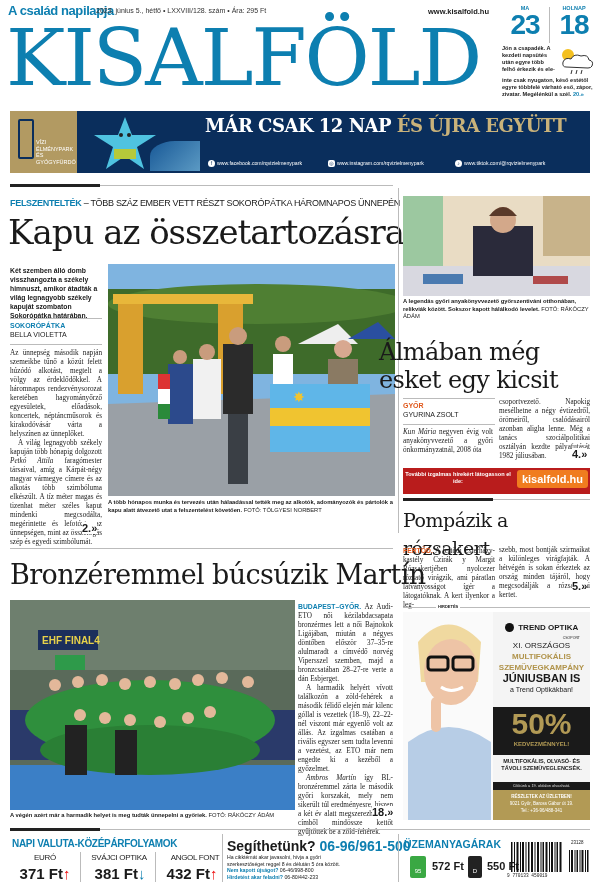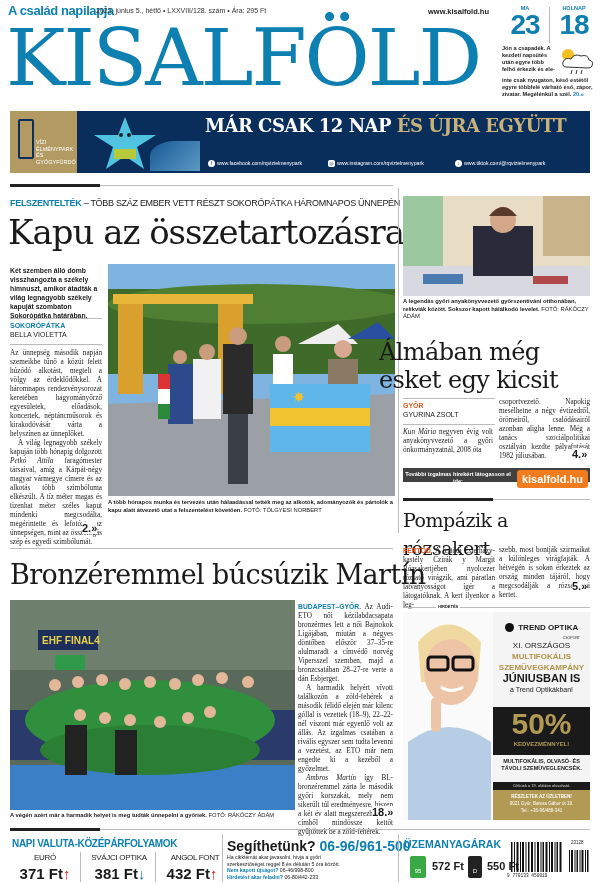--- a/index.html
+++ b/index.html
@@ -32,21 +32,21 @@
 .soc-ic{display:inline-block;width:7px;height:7px;border-radius:50%;background:#fff;color:#0a2e5c;font-size:5px;text-align:center;line-height:7px;margin-right:2px;vertical-align:middle}
 
 #kicker1{left:10px;top:198px;font-size:9px;font-weight:bold;white-space:nowrap;letter-spacing:-0.3px}
 #head1{left:8px;top:210px;font-size:34px;line-height:44px;letter-spacing:-1px}
 #photo1{left:108px;top:264px;width:287px;height:232px;overflow:hidden}
 #cap1{left:108px;top:498px;width:287px;font-size:5.8px;line-height:8px}
 
 #photo2{left:403px;top:196px;width:187px;height:100px;overflow:hidden}
 #cap2{left:403px;top:298px;width:190px;font-size:5.8px;line-height:7.5px}
 #head2{left:379px;top:338px;font-size:24px;line-height:28px;letter-spacing:-0.6px}
-#promo{left:403px;top:468px;width:187px;height:14px;background:#404040}
+#promo{left:403px;top:468px;width:187px;height:26px;background:#b91c1c}
 #promo-text{left:0;top:3px;width:110px;text-align:center;font-size:5.6px;line-height:7px;color:#fff;font-weight:bold}
 #promo-site{left:114px;top:2px;width:71px;height:18px;background:#f07c1f;border-radius:3px;font-size:11px;font-weight:bold;color:#fff;text-align:center;line-height:18px}
 #head3{left:403px;top:506px;font-size:19px;line-height:28px;letter-spacing:-0.5px}
 
 #head4{left:10px;top:555px;font-size:27px;line-height:40px;letter-spacing:-0.6px}
 #photo3{left:10px;top:600px;width:285px;height:210px;overflow:hidden}
 #cap3{left:10px;top:812px;font-size:5.8px}
 #ad{left:403px;top:612px;width:187px;height:208px;background:#f4f4f4;overflow:hidden}
 
 #fx-title{left:12px;top:838px;font-size:10px;font-weight:bold;color:#0d7fb0;letter-spacing:-0.3px}

